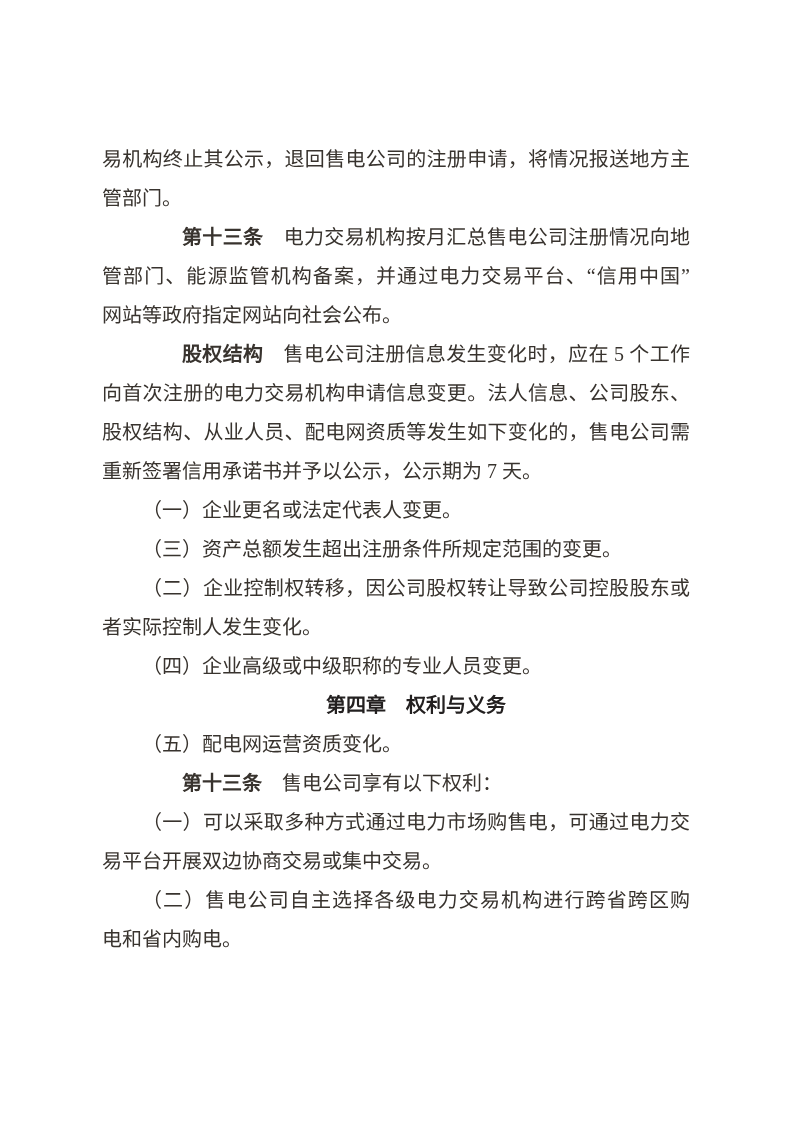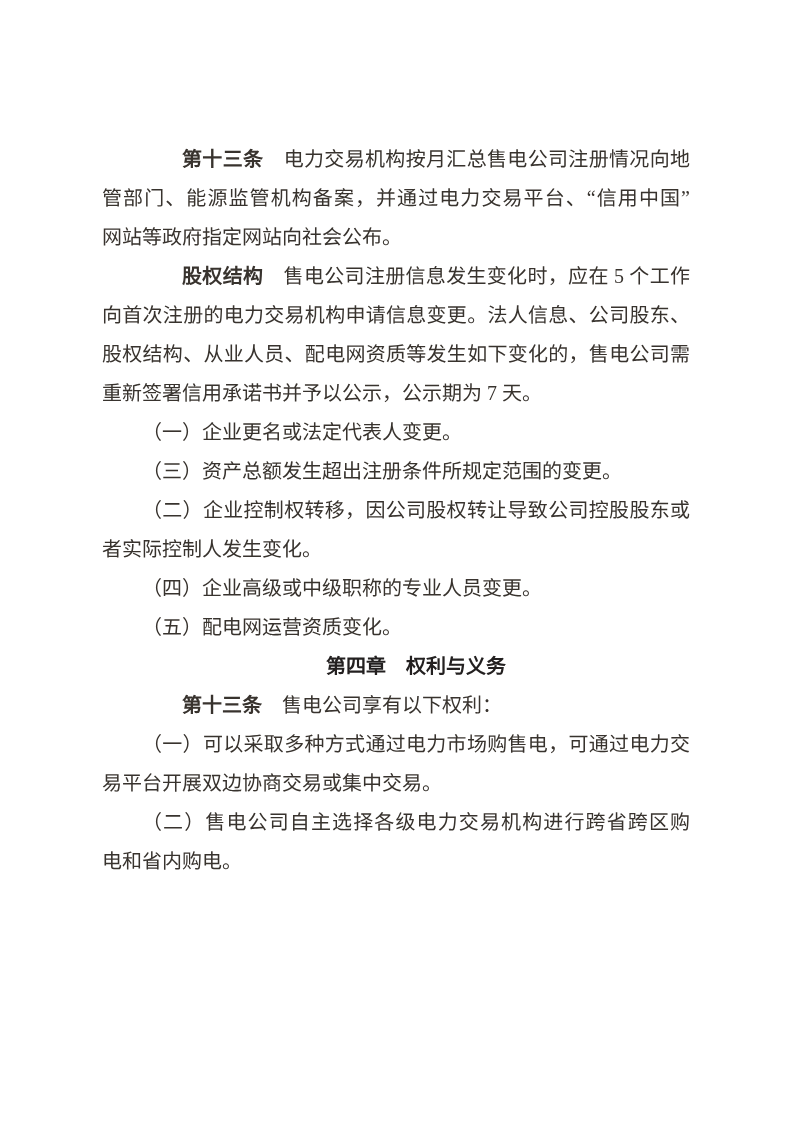--- a/index.html
+++ b/index.html
@@ -54,20 +54,24 @@
     font-weight:bold;
     margin-left:40px;
   }
 </style>
 </head>
 <body>
 
 <div class="page">
   <div class="content" id="doc-content">
       <div class="para">
+        <div class="line fill"><span>易机构终止其公示，退回售电公司的注册申请，将情况报送地方主</span></div>
+        <div class="line"><span>管部门。</span></div>
+      </div>
+      <div class="para">
         <div class="line fill indent"><span class="seg-bold">第十三条</span><span>　电力交易机构按月汇总售电公司注册情况向地方主</span></div>
         <div class="line fill"><span>管部门、能源监管机构备案，并通过电力交易平台、“信用中国”</span></div>
         <div class="line"><span>网站等政府指定网站向社会公布。</span></div>
       </div>
       <div class="para">
         <div class="line fill indent"><span class="seg-bold">股权结构</span><span>　售电公司注册信息发生变化时，应在 5 个工作日内</span></div>
         <div class="line fill"><span>向首次注册的电力交易机构申请信息变更。法人信息、公司股东、</span></div>
         <div class="line fill"><span>股权结构、从业人员、配电网资质等发生如下变化的，售电公司需</span></div>
         <div class="line"><span>重新签署信用承诺书并予以公示，公示期为 7 天。</span></div>
       </div>
@@ -78,24 +82,24 @@
         <div class="line indent"><span>（三）资产总额发生超出注册条件所规定范围的变更。</span></div>
       </div>
       <div class="para">
         <div class="line fill indent"><span>（二）企业控制权转移，因公司股权转让导致公司控股股东或</span></div>
         <div class="line"><span>者实际控制人发生变化。</span></div>
       </div>
       <div class="para">
         <div class="line indent"><span>（四）企业高级或中级职称的专业人员变更。</span></div>
       </div>
       <div class="para">
-        <div class="line indent"><span>（五）配电网运营资质变化。</span></div>
+        <div class="line center heading"><span class="seg-bold">第四章　权利与义务</span></div>
       </div>
       <div class="para">
-        <div class="line center heading"><span class="seg-bold">第四章　权利与义务</span></div>
+        <div class="line indent"><span>（五）配电网运营资质变化。</span></div>
       </div>
       <div class="para">
         <div class="line indent"><span class="seg-bold">第十三条</span><span>　售电公司享有以下权利：</span></div>
       </div>
       <div class="para">
         <div class="line fill indent"><span>（一）可以采取多种方式通过电力市场购售电，可通过电力交</span></div>
         <div class="line"><span>易平台开展双边协商交易或集中交易。</span></div>
       </div>
       <div class="para">
         <div class="line fill indent"><span>（二）售电公司自主选择各级电力交易机构进行跨省跨区购</span></div>

